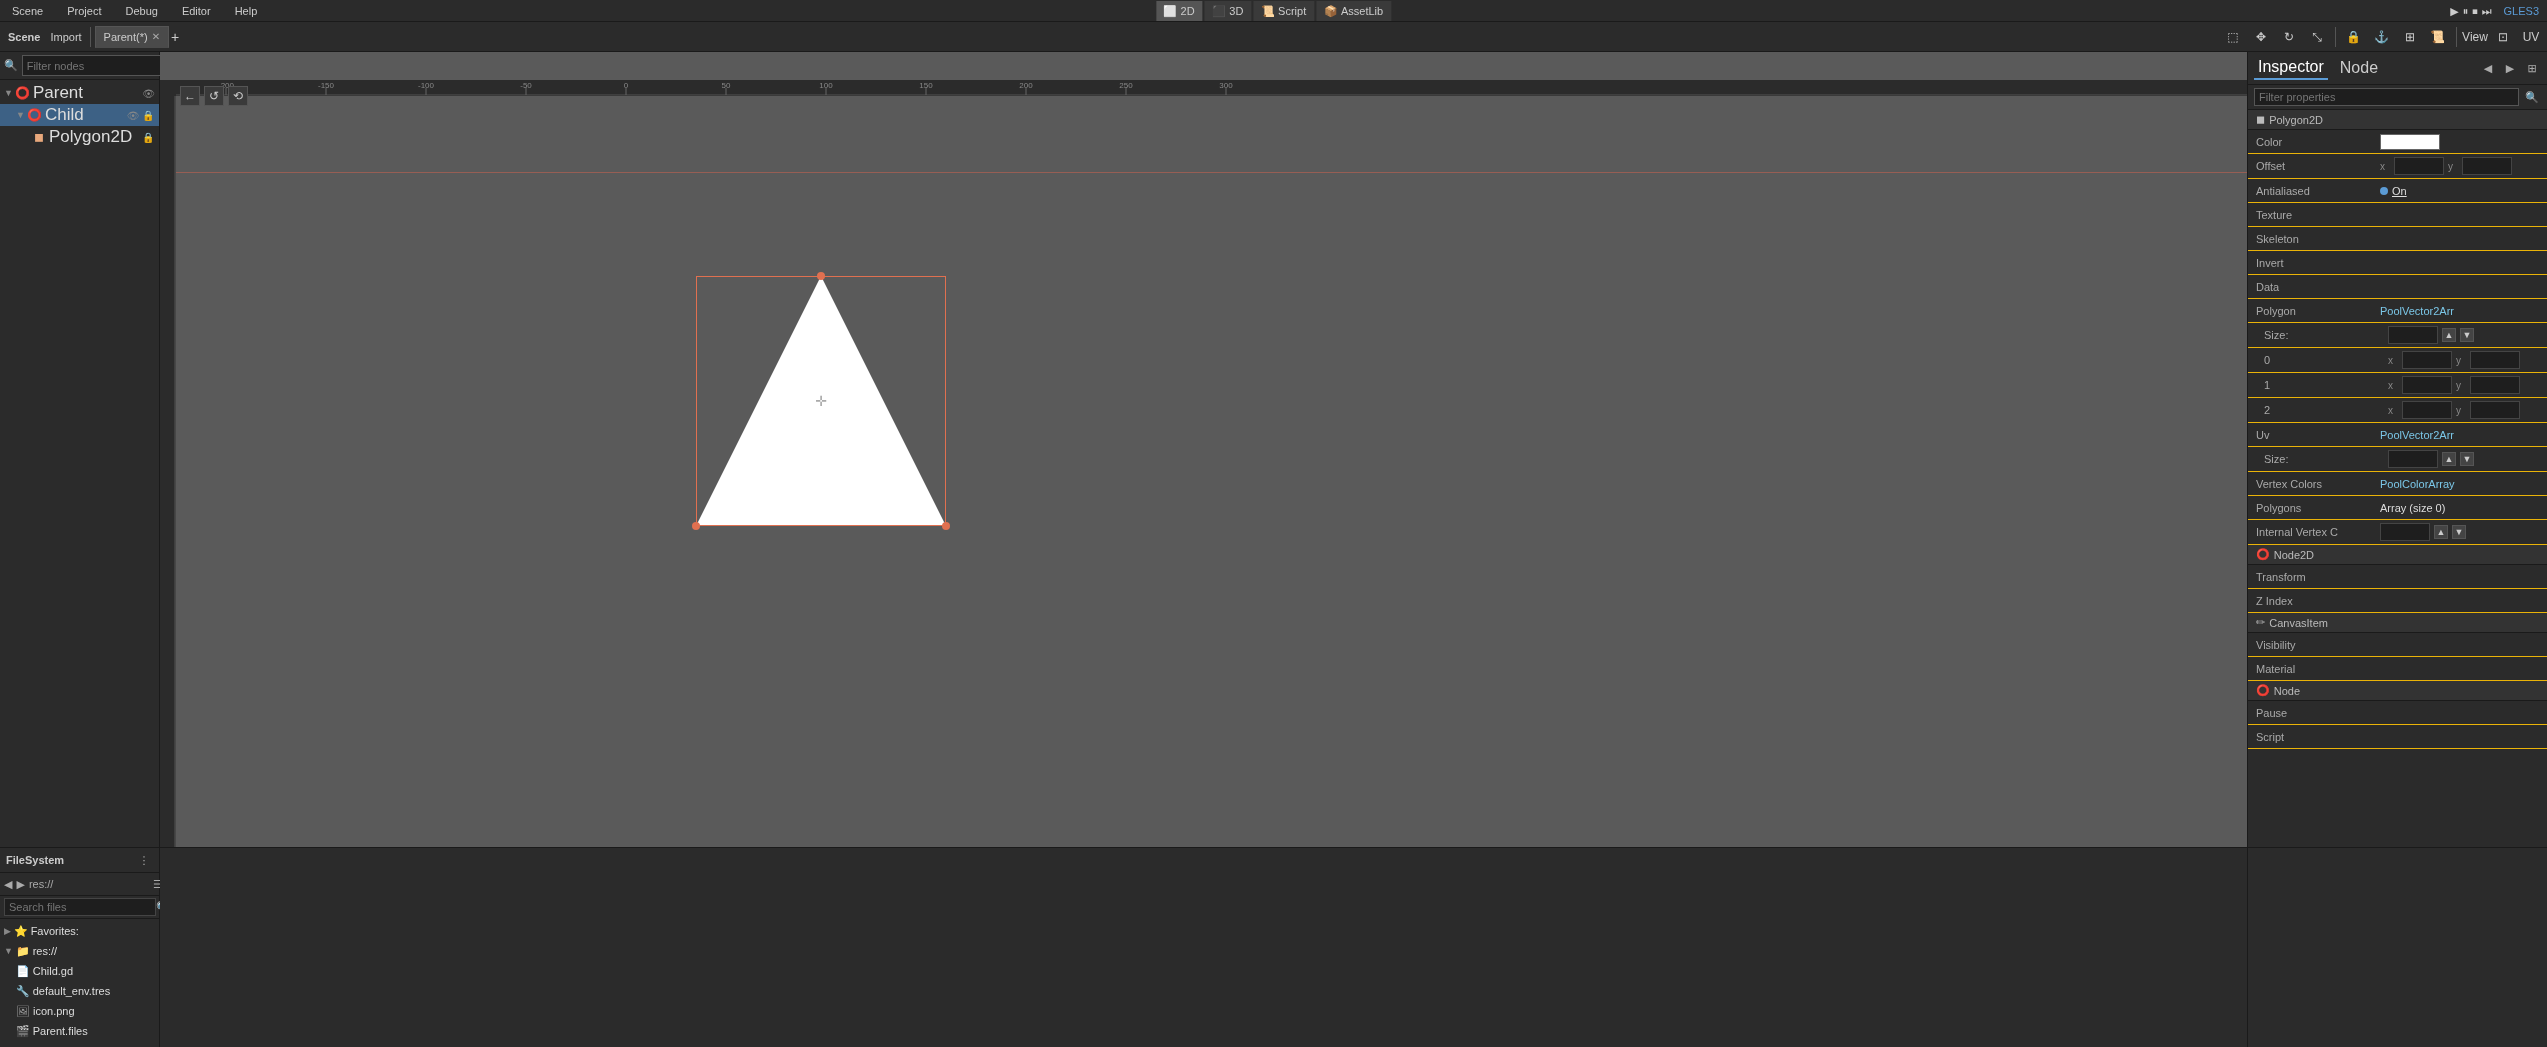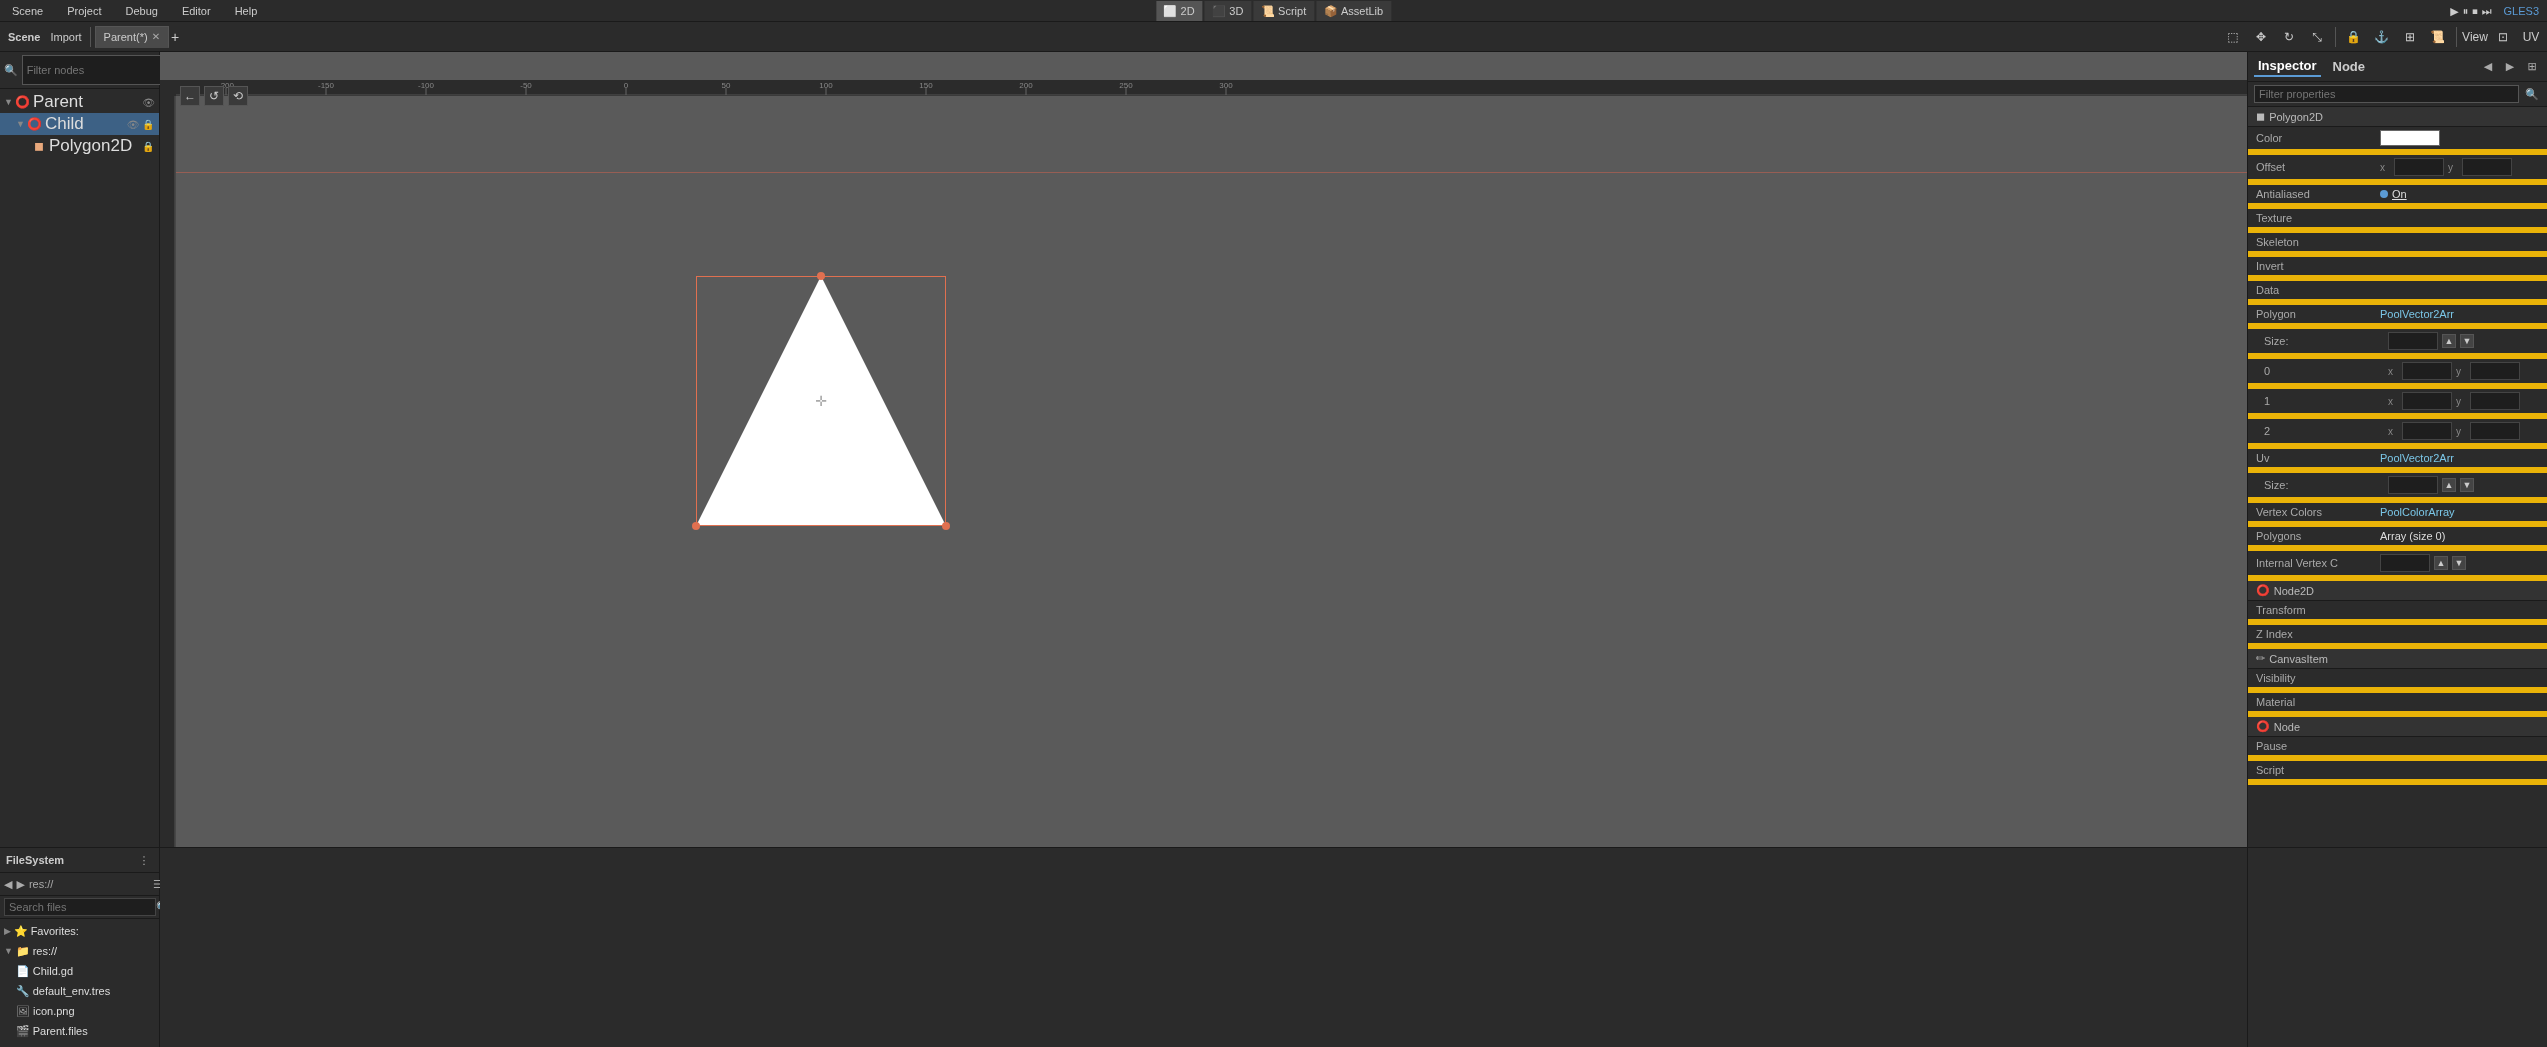--- a/index.html
+++ b/index.html
@@ -168,21 +168,21 @@
       border-bottom: 1px solid #1a1a1a;
       gap: 4px;
     }
     .filter-input {
       background: #1e1e1e;
       border: 1px solid #555;
       color: #ccc;
       font-size: 11px;
       padding: 1px 4px;
       flex: 1;
-      height: 30px;
+      height: 21px;
     }
 
     
     .scene-tree {
       flex: 1;
       overflow-y: auto;
       padding: 2px 0;
     }
     .tree-item {
       display: flex;
@@ -278,25 +278,24 @@
       overflow-y: auto;
     }
     .inspector-header {
       display: flex;
       align-items: center;
       padding: 4px 6px;
       border-bottom: 1px solid #1a1a1a;
       gap: 8px;
     }
     .inspector-tab {
-      font-size: 13px;
+      font-size: 16px;
       color: #ccc;
       cursor: pointer;
       padding: 2px 4px;
-      font-weight: bold;
     }
     .inspector-tab.active {
       border-bottom: 2px solid #5b9bd5;
       color: #fff;
     }
     .inspector-icons {
       margin-left: auto;
       display: flex;
       gap: 4px;
     }
@@ -328,21 +327,21 @@
       align-items: center;
       gap: 4px;
       border-bottom: 1px solid #1a1a1a;
     }
     .section-icon { font-size: 11px; }
 
     .prop-row {
       display: flex;
       align-items: center;
       padding: 3px 8px;
-      border-bottom: 6px solid #eab308;
+      border-bottom: 1px solid #eab308;
       min-height: 24px;
       gap: 4px;
     }
     .prop-label {
       color: #aaa;
       font-size: 11px;
       width: 120px;
       flex-shrink: 0;
     }
     .prop-value {

